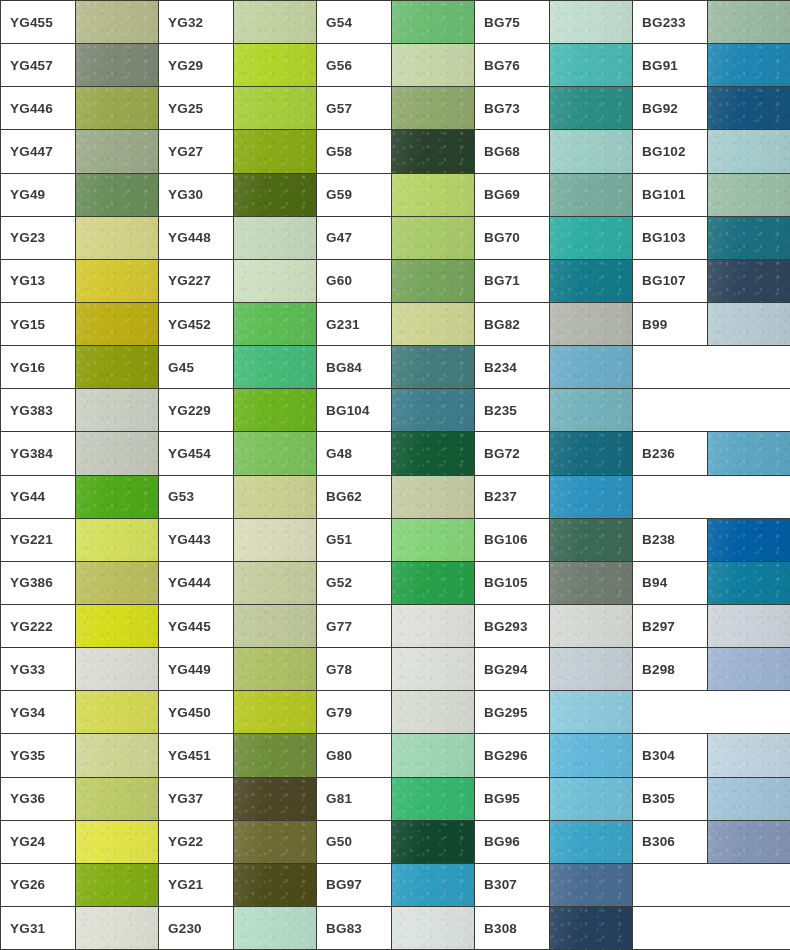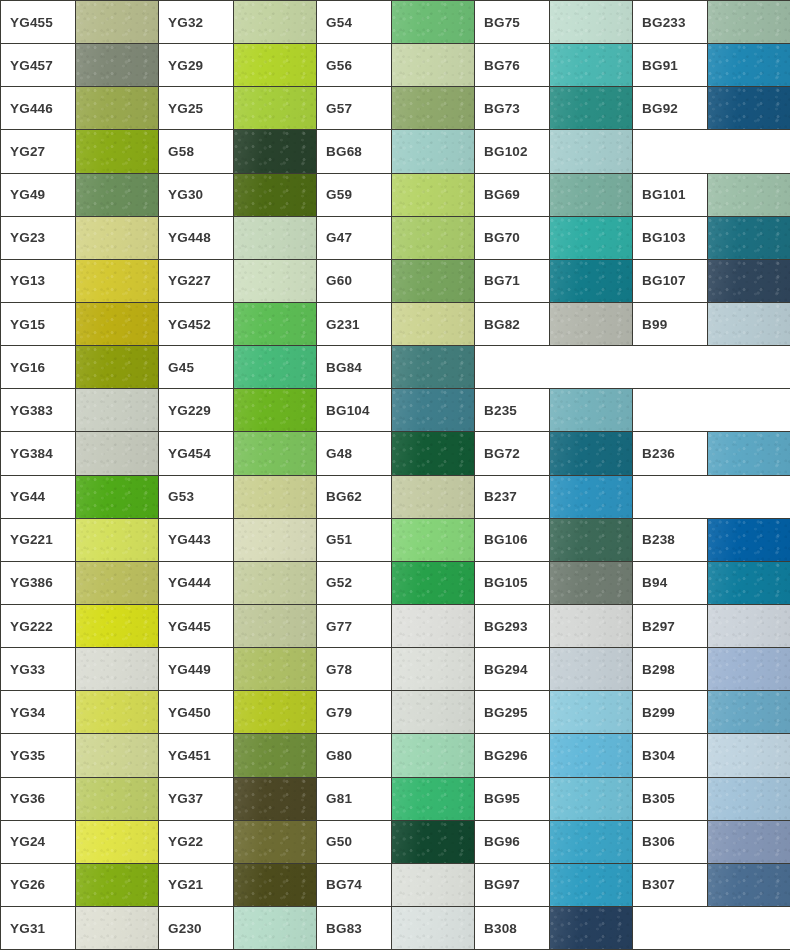--- a/index.html
+++ b/index.html
@@ -151,20 +151,24 @@
         <div class="swatch-label">BG73</div>
         <div class="swatch-color" style="background-color: rgb(43, 143, 133);"></div>
       </div>
       <div class="swatch-cellgroup">
         <div class="swatch-label">BG92</div>
         <div class="swatch-color" style="background-color: rgb(22, 84, 125);"></div>
       </div>
     </div>
     <div class="swatch-row">
       <div class="swatch-cellgroup">
+        <div class="swatch-label">YG447</div>
+        <div class="swatch-color" style="background-color: rgb(156, 171, 138);"></div>
+      </div>
+      <div class="swatch-cellgroup">
         <div class="swatch-label">YG27</div>
         <div class="swatch-color" style="background-color: rgb(138, 171, 22);"></div>
       </div>
       <div class="swatch-cellgroup">
         <div class="swatch-label">G58</div>
         <div class="swatch-color" style="background-color: rgb(40, 66, 44);"></div>
       </div>
       <div class="swatch-cellgroup">
         <div class="swatch-label">BG68</div>
         <div class="swatch-color" style="background-color: rgb(159, 206, 199);"></div>
@@ -268,20 +272,24 @@
         <div class="swatch-color" style="background-color: rgb(141, 157, 12);"></div>
       </div>
       <div class="swatch-cellgroup">
         <div class="swatch-label">G45</div>
         <div class="swatch-color" style="background-color: rgb(71, 187, 122);"></div>
       </div>
       <div class="swatch-cellgroup">
         <div class="swatch-label">BG84</div>
         <div class="swatch-color" style="background-color: rgb(67, 126, 124);"></div>
       </div>
+      <div class="swatch-cellgroup">
+        <div class="swatch-label">B234</div>
+        <div class="swatch-color" style="background-color: rgb(110, 174, 201);"></div>
+      </div>
     </div>
     <div class="swatch-row">
       <div class="swatch-cellgroup">
         <div class="swatch-label">YG383</div>
         <div class="swatch-color" style="background-color: rgb(202, 207, 195);"></div>
       </div>
       <div class="swatch-cellgroup">
         <div class="swatch-label">YG229</div>
         <div class="swatch-color" style="background-color: rgb(108, 181, 32);"></div>
       </div>
@@ -432,24 +440,20 @@
         <div class="swatch-color" style="background-color: rgb(182, 200, 37);"></div>
       </div>
       <div class="swatch-cellgroup">
         <div class="swatch-label">G79</div>
         <div class="swatch-color" style="background-color: rgb(215, 219, 212);"></div>
       </div>
       <div class="swatch-cellgroup">
         <div class="swatch-label">BG295</div>
         <div class="swatch-color" style="background-color: rgb(142, 203, 221);"></div>
       </div>
-      <div class="swatch-cellgroup">
-        <div class="swatch-label">B299</div>
-        <div class="swatch-color" style="background-color: rgb(105, 168, 196);"></div>
-      </div>
     </div>
     <div class="swatch-row">
       <div class="swatch-cellgroup">
         <div class="swatch-label">YG35</div>
         <div class="swatch-color" style="background-color: rgb(207, 214, 148);"></div>
       </div>
       <div class="swatch-cellgroup">
         <div class="swatch-label">YG451</div>
         <div class="swatch-color" style="background-color: rgb(111, 142, 59);"></div>
       </div>
@@ -511,24 +515,20 @@
       </div>
     </div>
     <div class="swatch-row">
       <div class="swatch-cellgroup">
         <div class="swatch-label">YG26</div>
         <div class="swatch-color" style="background-color: rgb(131, 174, 20);"></div>
       </div>
       <div class="swatch-cellgroup">
         <div class="swatch-label">YG21</div>
         <div class="swatch-color" style="background-color: rgb(77, 76, 28);"></div>
-      </div>
-      <div class="swatch-cellgroup">
-        <div class="swatch-label">BG74</div>
-        <div class="swatch-color" style="background-color: rgb(221, 224, 218);"></div>
       </div>
       <div class="swatch-cellgroup">
         <div class="swatch-label">BG97</div>
         <div class="swatch-color" style="background-color: rgb(47, 158, 194);"></div>
       </div>
       <div class="swatch-cellgroup">
         <div class="swatch-label">B307</div>
         <div class="swatch-color" style="background-color: rgb(74, 109, 145);"></div>
       </div>
     </div>

